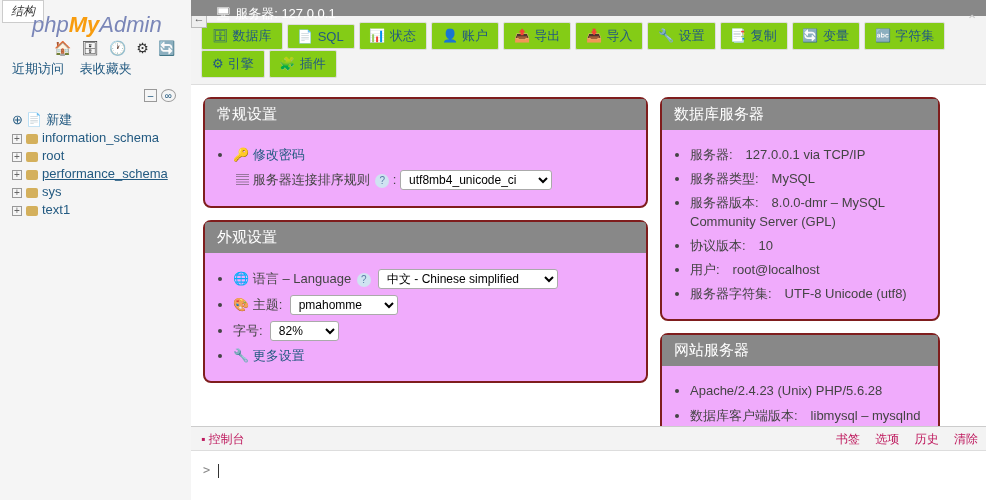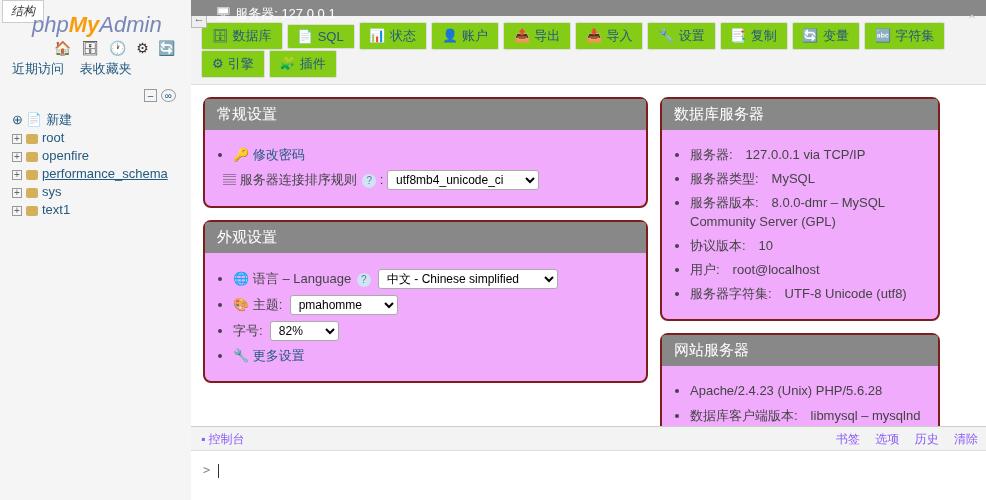--- a/index.html
+++ b/index.html
@@ -31,21 +31,21 @@
 .col-right { width: 280px; flex-shrink: 0; }
 .panel { border: 2px solid #7f1d1d; border-radius: 8px; margin-bottom: 12px; background: #f0abfc; }
 .panel h3 { background: #888; color: #fff; font-weight: normal; font-size: 15px; padding: 6px 12px; border-radius: 3px 3px 0 0; }
 .panel .body { padding: 10px 14px; font-size: 13px; color: #444; }
 .panel .body li { list-style: disc; margin: 6px 0 6px 14px; line-height: 1.4; }
 .panel a { color: #235a81; text-decoration: none; }
 .panel select { font-size: 12px; padding: 1px 18px 1px 4px; border: 1px solid #aaa; border-radius: 3px; background: #fff; -webkit-appearance: menulist; }
 .ic { font-style: normal; }
 .help { display: inline-block; width: 14px; height: 14px; border-radius: 50%; background: #cfe3f1; color: #5a7ca6; font-size: 10px; text-align: center; line-height: 14px; margin-left: 2px; }
 .console { position: absolute; left: 0; right: 0; bottom: 0; background: #fff; border-top: 1px solid #ccc; height: 74px; }
-.console-head { background: #f3f3f3; border-bottom: 1px solid #ddd; padding: 4px 10px; color: #8b5cf6; font-size: 12px; position: relative; height: 24px; }
+.console-head { background: #f3f3f3; border-bottom: 1px solid #ddd; padding: 4px 10px; color: #be185d; font-size: 12px; position: relative; height: 24px; }
 .console-head .links { position: absolute; right: 8px; top: 4px; }
 .console-head .links span { margin-left: 12px; cursor: pointer; }
 .console-body { padding: 6px 12px; color: #888; font-size: 12px; font-family: Menlo, monospace; }
 .console-body .prompt { margin-top: 6px; }
 .console-body .cursor { display: inline-block; width: 1px; height: 14px; background: #333; vertical-align: middle; margin-left: 8px; }
 </style>
 </head>
 <body>
 
 <div class="tab-bar"><span class="tab">结构</span></div>
@@ -56,22 +56,22 @@
 <div class="logo-icons">🏠 🗄 🕐 ⚙ 🔄</div>
 
 <div class="nav-tabs">
   <span>近期访问</span>
   <span>表收藏夹</span>
 </div>
 
 <div class="side-tree">
   <div class="tree-icons"><span style="border:1px solid #999;padding:0 3px;font-size:10px;">–</span> <span style="border:1px solid #999;border-radius:50%;padding:0 3px;font-size:10px;">∞</span></div>
   <div class="node">⊕ <span style="color:#d4a017;">📄</span> <span>新建</span></div>
+  <div class="node"><span class="box">+</span><span class="db"></span><span>information_schema</span></div>
   <div class="node"><span class="box">+</span><span class="db"></span><span>root</span></div>
-  <div class="node"><span class="box">+</span><span class="db"></span><span>openfire</span></div>
   <div class="node sel"><span class="box">+</span><span class="db"></span><span>performance_schema</span></div>
   <div class="node"><span class="box">+</span><span class="db"></span><span>sys</span></div>
   <div class="node"><span class="box">+</span><span class="db"></span><span>text1</span></div>
 </div>
 
 <div class="right-pane">
   <div class="collapse-btn">←</div>
   <div class="breadcrumb">
     <span>🖥</span>
     <span>服务器:</span>
@@ -80,21 +80,21 @@
   </div>
 
   <div class="toolbar" id="toolbar"><span class="tbtn"><i class="ic">🗄</i>数据库</span><span class="tbtn"><i class="ic">📄</i>SQL</span><span class="tbtn"><i class="ic">📊</i>状态</span><span class="tbtn"><i class="ic">👤</i>账户</span><span class="tbtn"><i class="ic">📤</i>导出</span><span class="tbtn"><i class="ic">📥</i>导入</span><span class="tbtn"><i class="ic">🔧</i>设置</span><span class="tbtn"><i class="ic">📑</i>复制</span><span class="tbtn"><i class="ic">🔄</i>变量</span><span class="tbtn"><i class="ic">🔤</i>字符集</span><span class="tbtn"><i class="ic">⚙</i>引擎</span><span class="tbtn"><i class="ic">🧩</i>插件</span></div>
 
   <div class="content">
     <div class="col-left">
       <div class="panel">
         <h3>常规设置</h3>
         <div class="body">
           <li><span>🔑</span> <a href="#">修改密码</a></li>
-          <li style="list-style:none;margin-left:4px;"><span>▤</span> <span>服务器连接排序规则</span> <span class="help">?</span> : <select><option>utf8mb4_unicode_ci</option></select></li>
+          <li style="list-style:none;margin-left:17px;"><span>▤</span> <span>服务器连接排序规则</span> <span class="help">?</span> : <select><option>utf8mb4_unicode_ci</option></select></li>
         </div>
       </div>
 
       <div class="panel">
         <h3>外观设置</h3>
         <div class="body">
           <li><span>🌐</span> <span>语言 – Language</span> <span class="help">?</span> &nbsp;<select style="width:180px;"><option>中文 - Chinese simplified</option></select></li>
           <li><span>🎨</span> <span>主题:</span> &nbsp;<select><option>pmahomme</option></select></li>
           <li style="list-style:disc;"><span>字号:</span> &nbsp;<select><option>82%</option></select></li>
           <li><span>🔧</span> <a href="#">更多设置</a></li>

